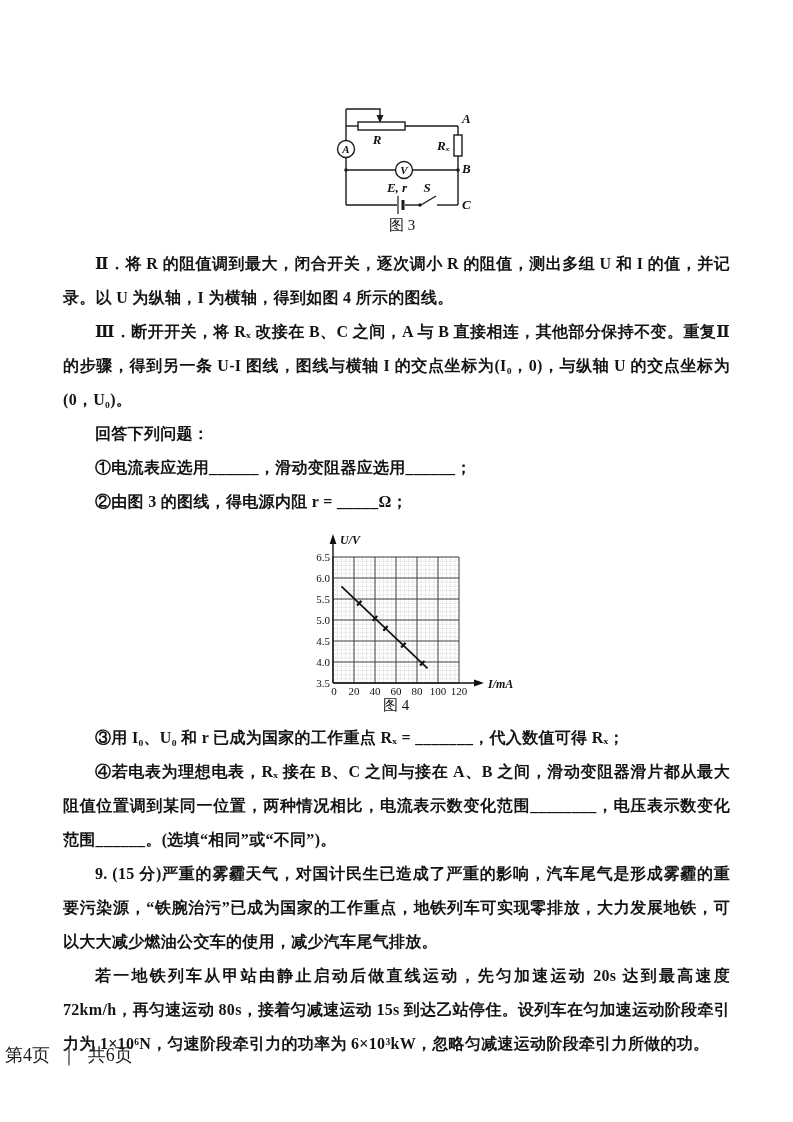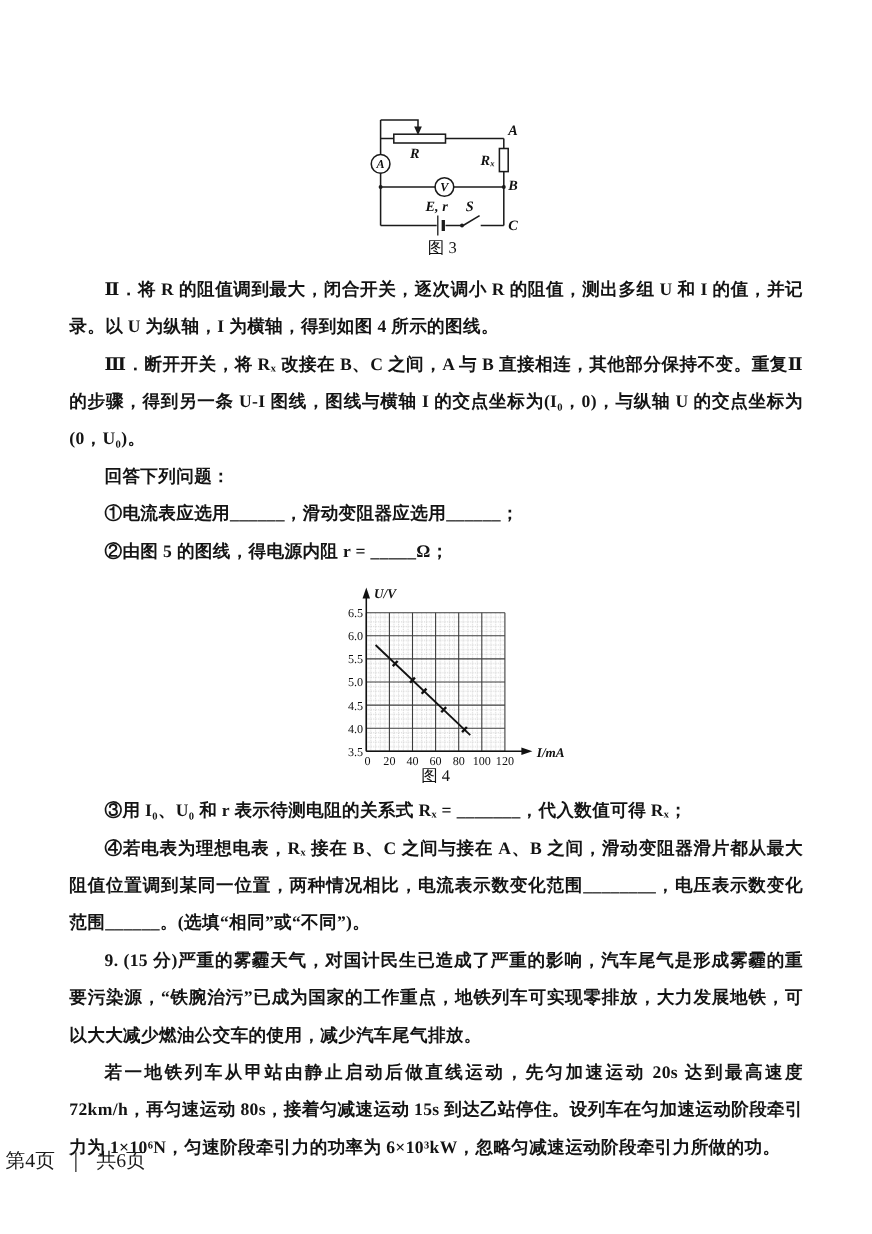--- a/index.html
+++ b/index.html
@@ -91,21 +91,21 @@
         <text x="78" y="100" text-anchor="middle" class="circ-label">E, r</text>
         <text x="108" y="100" text-anchor="middle" class="circ-label">S</text>
         <text x="83" y="138" text-anchor="middle" class="caption">图 3</text>
       </svg>
     </div>
 
     <p class="para indent" style="margin-top:10px">Ⅱ．将 R 的阻值调到最大，闭合开关，逐次调小 R 的阻值，测出多组 U 和 I 的值，并记录。以 U 为纵轴，I 为横轴，得到如图 4 所示的图线。</p>
     <p class="para indent">Ⅲ．断开开关，将 Rₓ 改接在 B、C 之间，A 与 B 直接相连，其他部分保持不变。重复Ⅱ的步骤，得到另一条 U-I 图线，图线与横轴 I 的交点坐标为(I₀，0)，与纵轴 U 的交点坐标为(0，U₀)。</p>
     <p class="para indent">回答下列问题：</p>
     <p class="para indent">①电流表应选用______，滑动变阻器应选用______；</p>
-    <p class="para indent">②由图 5 的图线，得电源内阻 r = _____Ω；</p>
+    <p class="para indent">②由图 3 的图线，得电源内阻 r = _____Ω；</p>
 
     <div class="fig-wrap fig4-wrap">
       <svg width="215" height="186" viewBox="0 0 215 186">
         <defs>
           <pattern id="minorGrid" x="30" y="28" width="21" height="21" patternUnits="userSpaceOnUse">
             <g stroke="#b8b8b8" stroke-width="0.6" stroke-dasharray="1,1.1">
               <line x1="4.2" y1="0" x2="4.2" y2="21"></line>
                 <line x1="8.4" y1="0" x2="8.4" y2="21"></line>
               <line x1="12.6" y1="0" x2="12.6" y2="21"></line>
                 <line x1="16.8" y1="0" x2="16.8" y2="21"></line>
@@ -167,21 +167,21 @@
             <line x1="54.044515948807955" y1="76.51858579740701" x2="58.455484051192045" y2="71.88141420259296" stroke="#111" stroke-width="2.2"></line>
             <line x1="69.79451594880796" y1="91.63858579740702" x2="74.20548405119204" y2="87.00141420259297" stroke="#111" stroke-width="2.2"></line>
             <line x1="80.29451594880796" y1="101.71858579740703" x2="84.70548405119204" y2="97.08141420259298" stroke="#111" stroke-width="2.2"></line>
             <line x1="98.14451594880795" y1="118.51858579740701" x2="102.55548405119204" y2="113.88141420259296" stroke="#111" stroke-width="2.2"></line>
             <line x1="117.04451594880796" y1="136.57858579740702" x2="121.45548405119204" y2="131.94141420259297" stroke="#111" stroke-width="2.2"></line>
           </g>
         <text x="93" y="181" text-anchor="middle" class="caption">图 4</text>
       </svg>
     </div>
 
-    <p class="para indent" style="margin-top:6px">③用 I₀、U₀ 和 r 表示待测电阻的关系式 Rₓ = _______，代入数值可得 Rₓ；</p>
+    <p class="para indent" style="margin-top:6px">③用 I₀、U₀ 和 r 已成为国家的工作重点 Rₓ = _______，代入数值可得 Rₓ；</p>
     <p class="para indent">④若电表为理想电表，Rₓ 接在 B、C 之间与接在 A、B 之间，滑动变阻器滑片都从最大阻值位置调到某同一位置，两种情况相比，电流表示数变化范围________，电压表示数变化范围______。(选填“相同”或“不同”)。</p>
     <p class="para indent">9. (15 分)严重的雾霾天气，对国计民生已造成了严重的影响，汽车尾气是形成雾霾的重要污染源，“铁腕治污”已成为国家的工作重点，地铁列车可实现零排放，大力发展地铁，可以大大减少燃油公交车的使用，减少汽车尾气排放。</p>
     <p class="para indent">若一地铁列车从甲站由静止启动后做直线运动，先匀加速运动 20s 达到最高速度 72km/h，再匀速运动 80s，接着匀减速运动 15s 到达乙站停住。设列车在匀加速运动阶段牵引力为 1×10⁶N，匀速阶段牵引力的功率为 6×10³kW，忽略匀减速运动阶段牵引力所做的功。</p>
   </div>
 
   <div class="footer">
     <span>第4页</span><span>｜</span><span>共6页</span>
   </div>
 </div>
 

